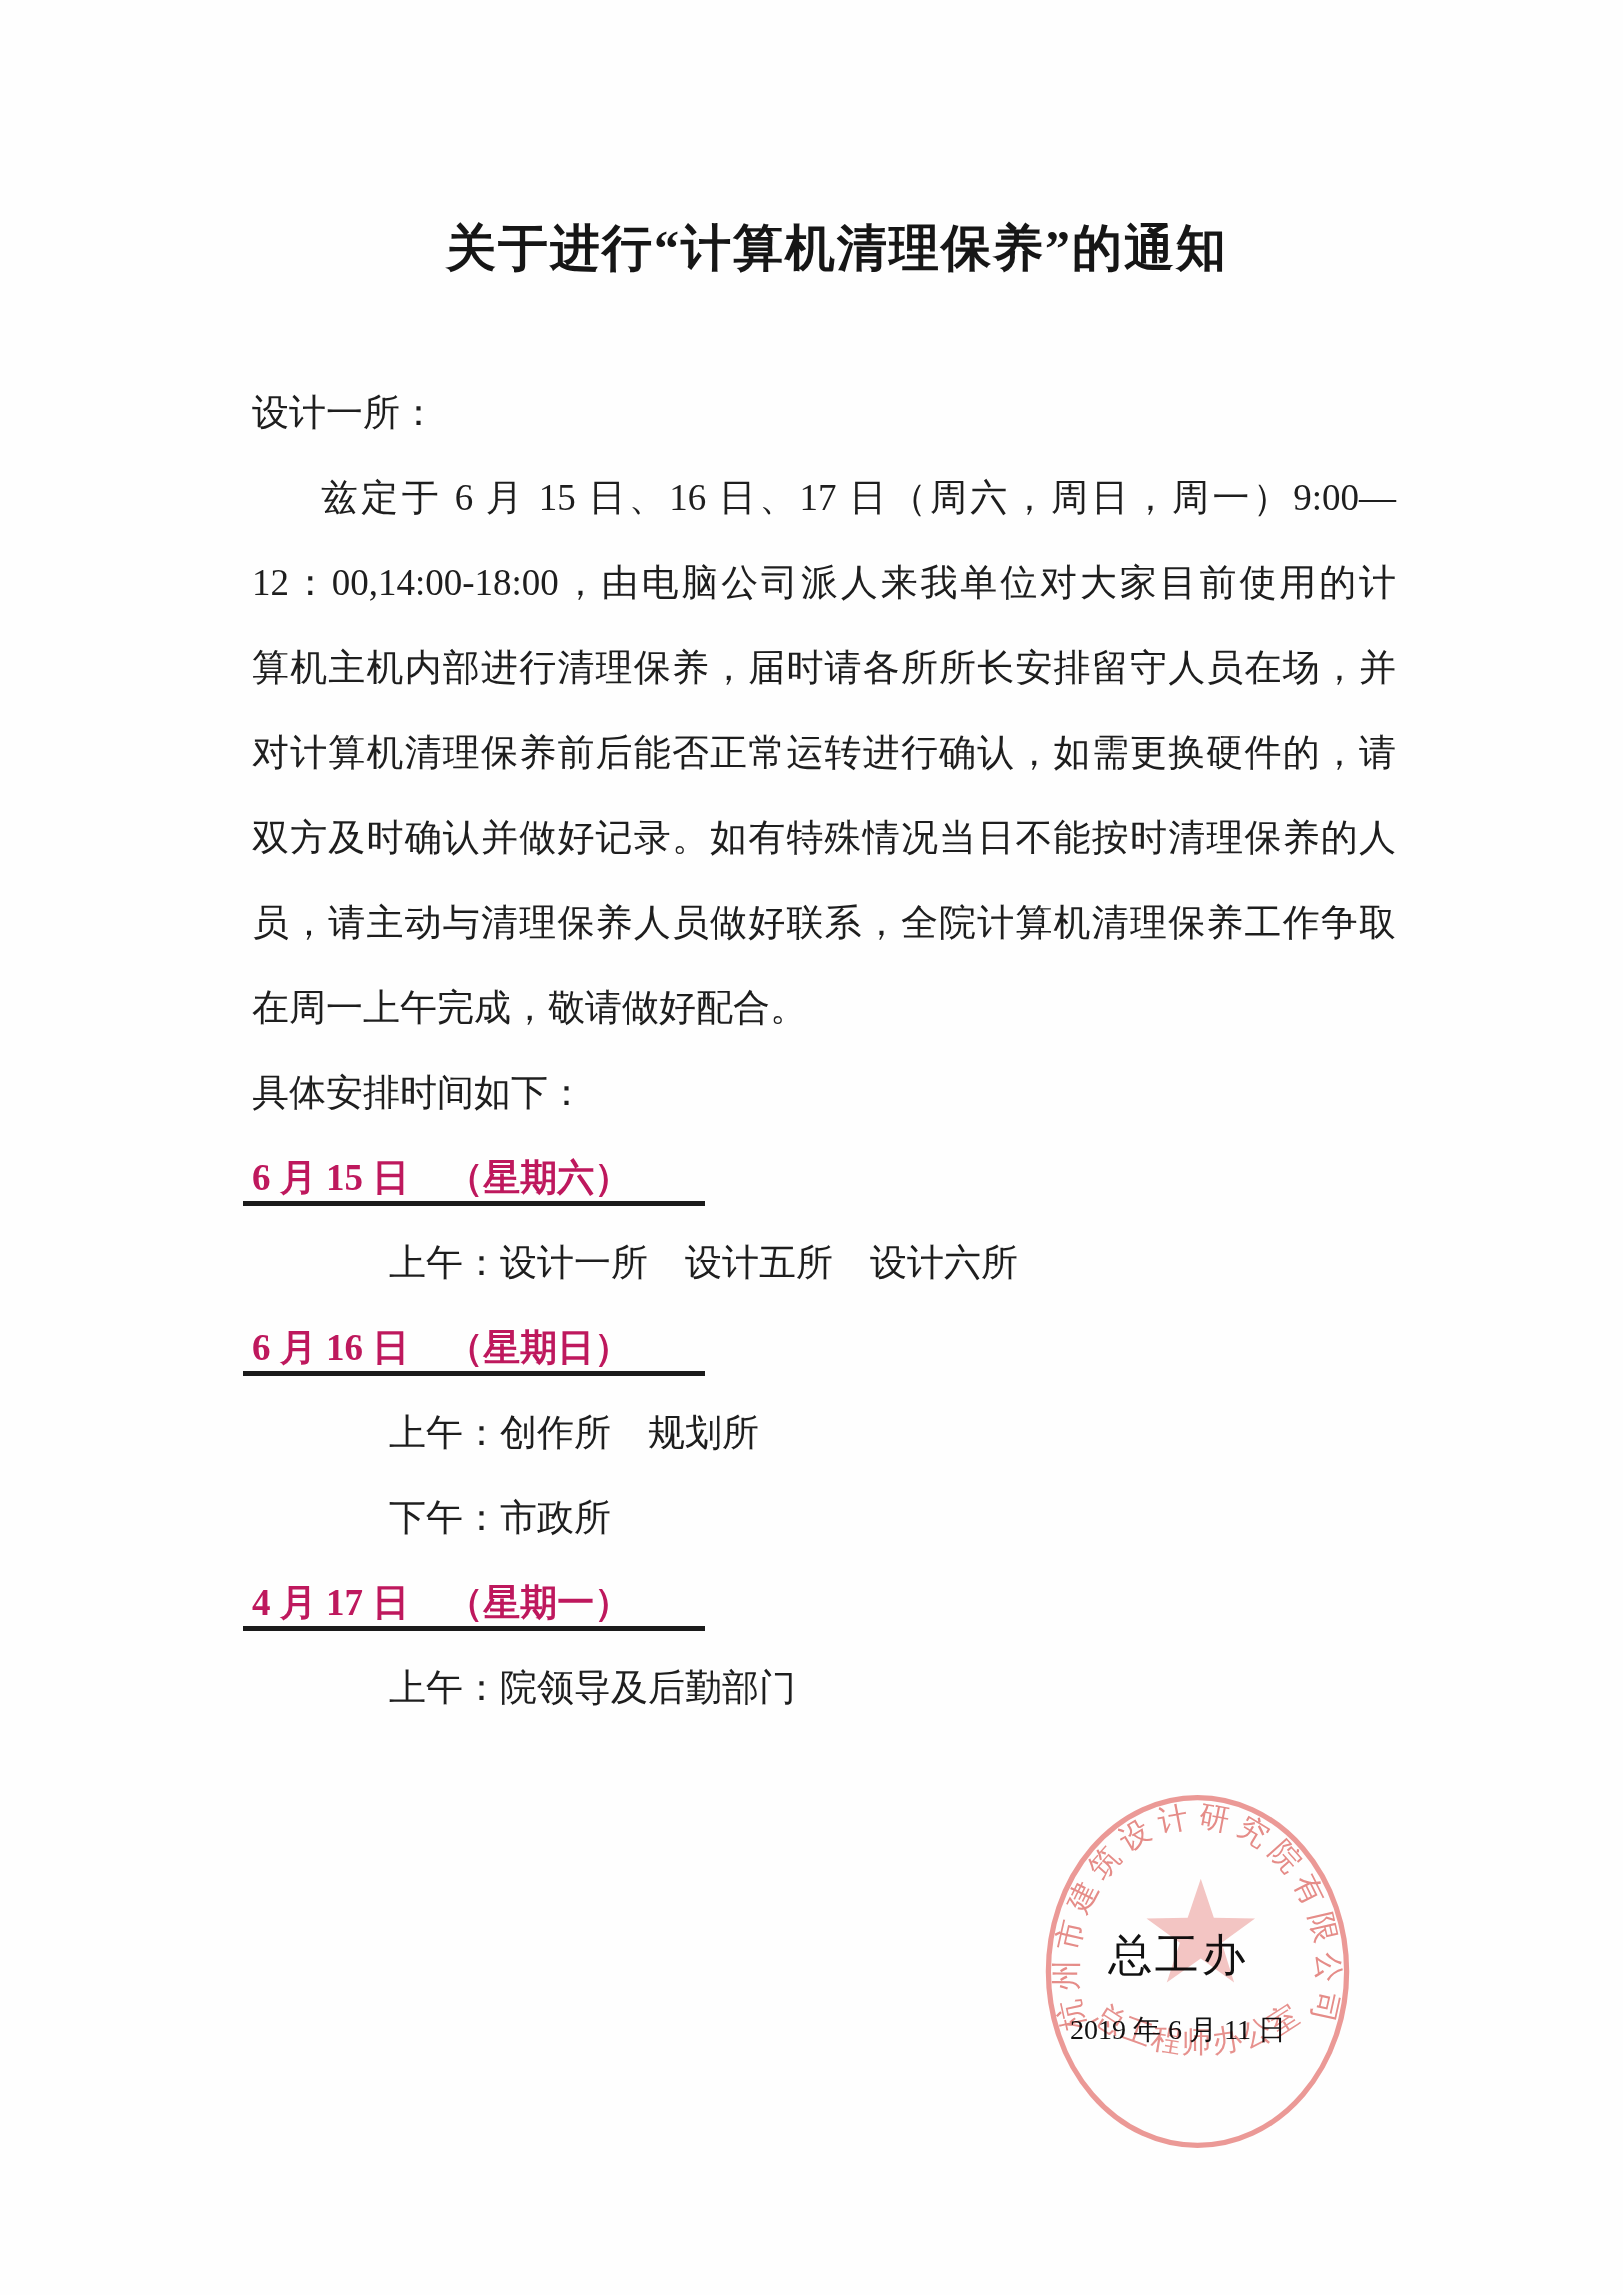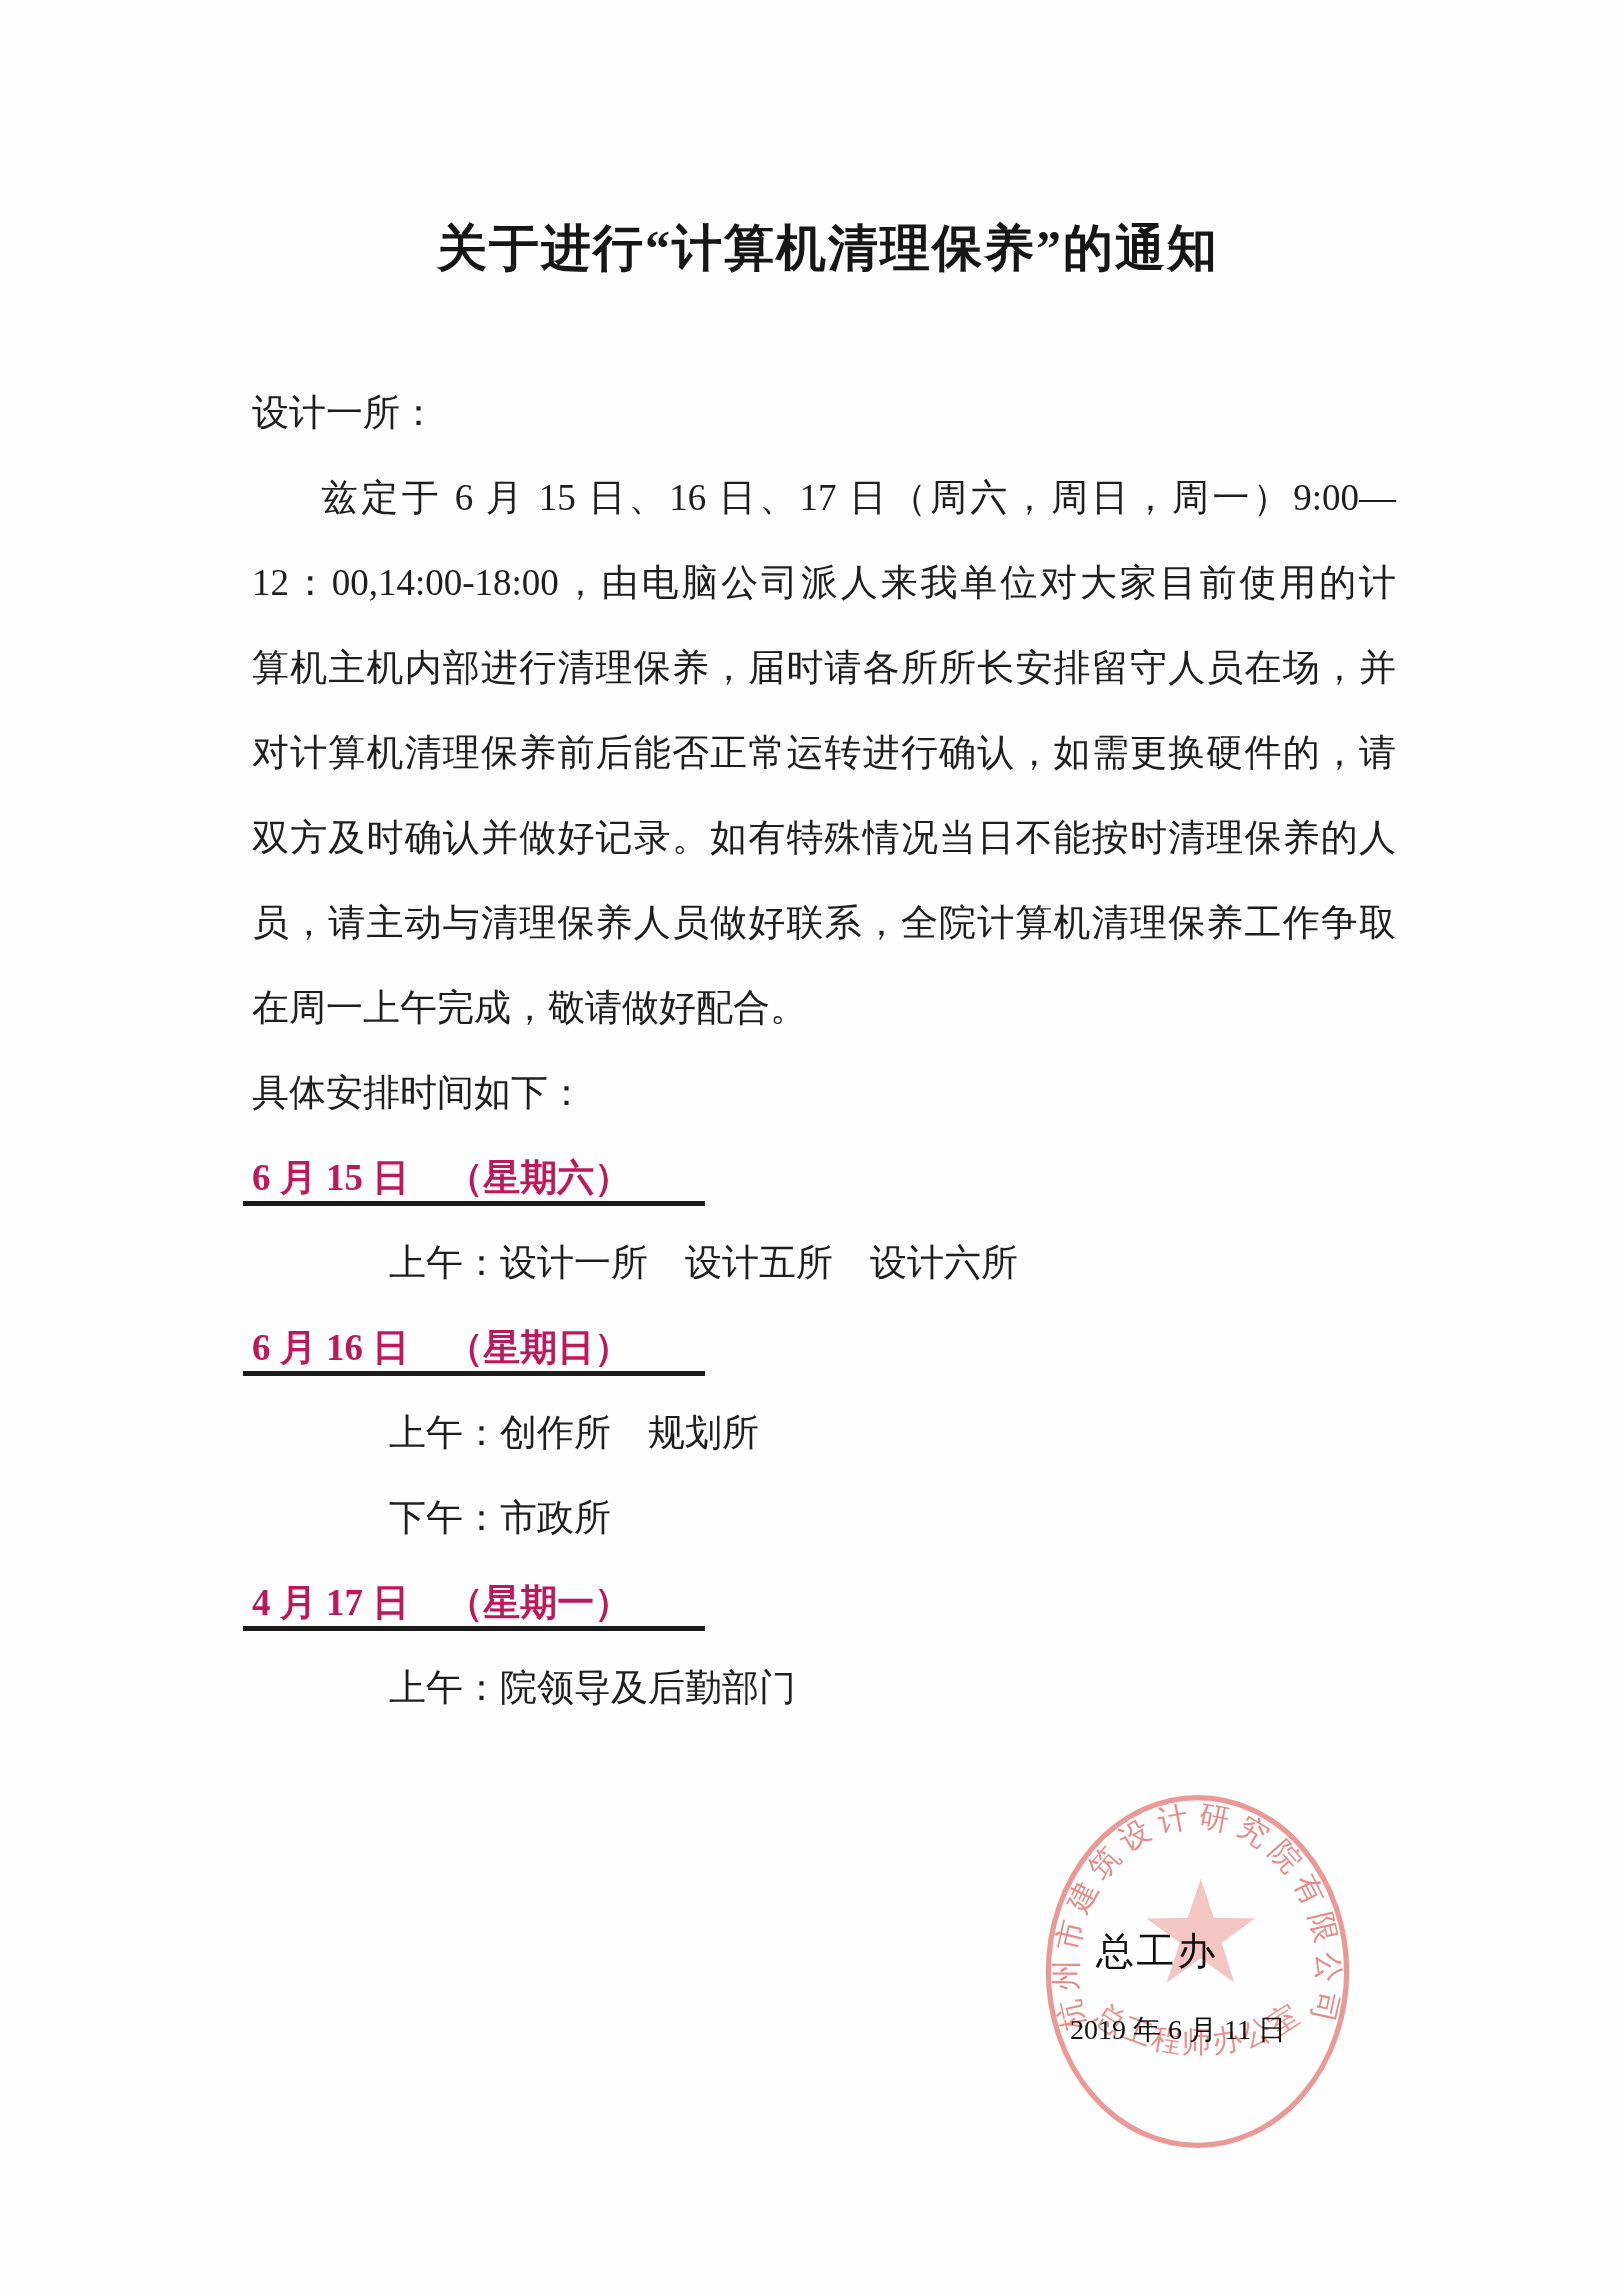--- a/index.html
+++ b/index.html
@@ -6,21 +6,21 @@
   .page {
     position:relative;
     width:1623px; height:2295px;
     margin:0 auto;
     background:#fefefe;
     font-family:"Liberation Serif","DejaVu Serif",serif;
     color:#1c1c1c;
     overflow:hidden;
   }
   .title {
-    position:absolute; top:215px; left:252px; width:1152px;
+    position:absolute; top:215px; left:261px; width:1152px;
     text-align:center;
     font-size:50px; font-weight:bold; letter-spacing:2px;
     color:#161616;
   }
   .body-block {
     position:absolute; top:370px; left:252px; width:1144px;
     font-size:37px; line-height:85px;
     color:#1e1e1e;
   }
   .line { height:85px; white-space:nowrap; }
@@ -31,22 +31,22 @@
   .heading::after {
     content:""; position:absolute; left:-9.2px; top:66px;
     width:462px; height:4.6px; background:#1b1b1b;
   }
   .stamp {
     position:absolute; left:1041px; top:1791px; width:313px; height:361px;
     mix-blend-mode:multiply;
     pointer-events:none;
   }
   .sig {
-    position:absolute; left:1096px; top:1926px; width:262px;
-    text-align:left; font-size:38px; color:#111; letter-spacing:2.6px;
+    position:absolute; left:986px; top:1926px; width:262px;
+    text-align:right; font-size:44px; color:#111; letter-spacing:2.6px;
   }
   .doc-date {
     position:absolute; left:1024px; top:2011px; width:308px;
     text-align:center; font-size:28px; color:#111;
   }
   .stamp text { font-family:"Liberation Serif","DejaVu Serif",serif; }
 </style>
 </head>
 <body>
 

